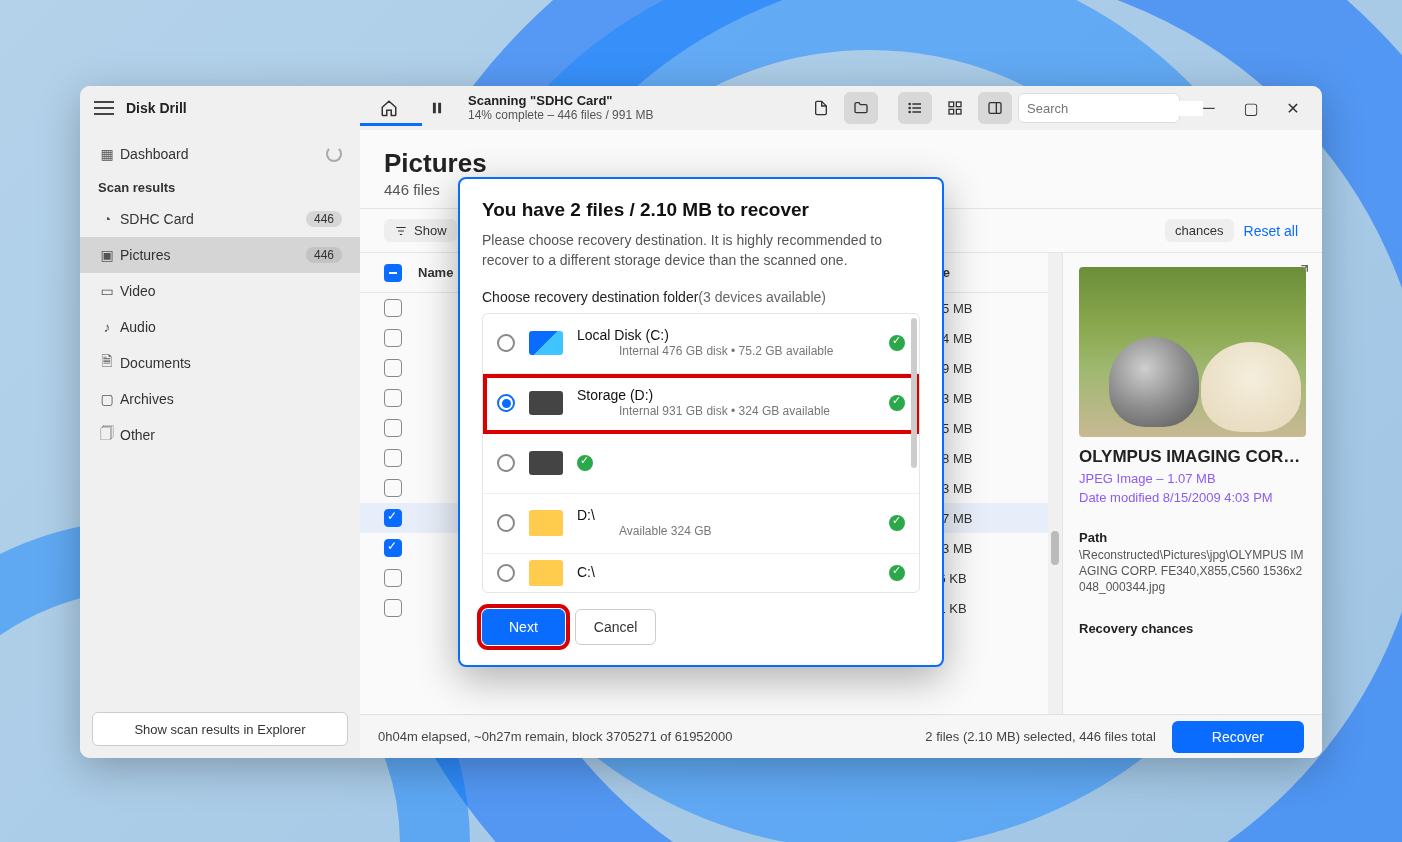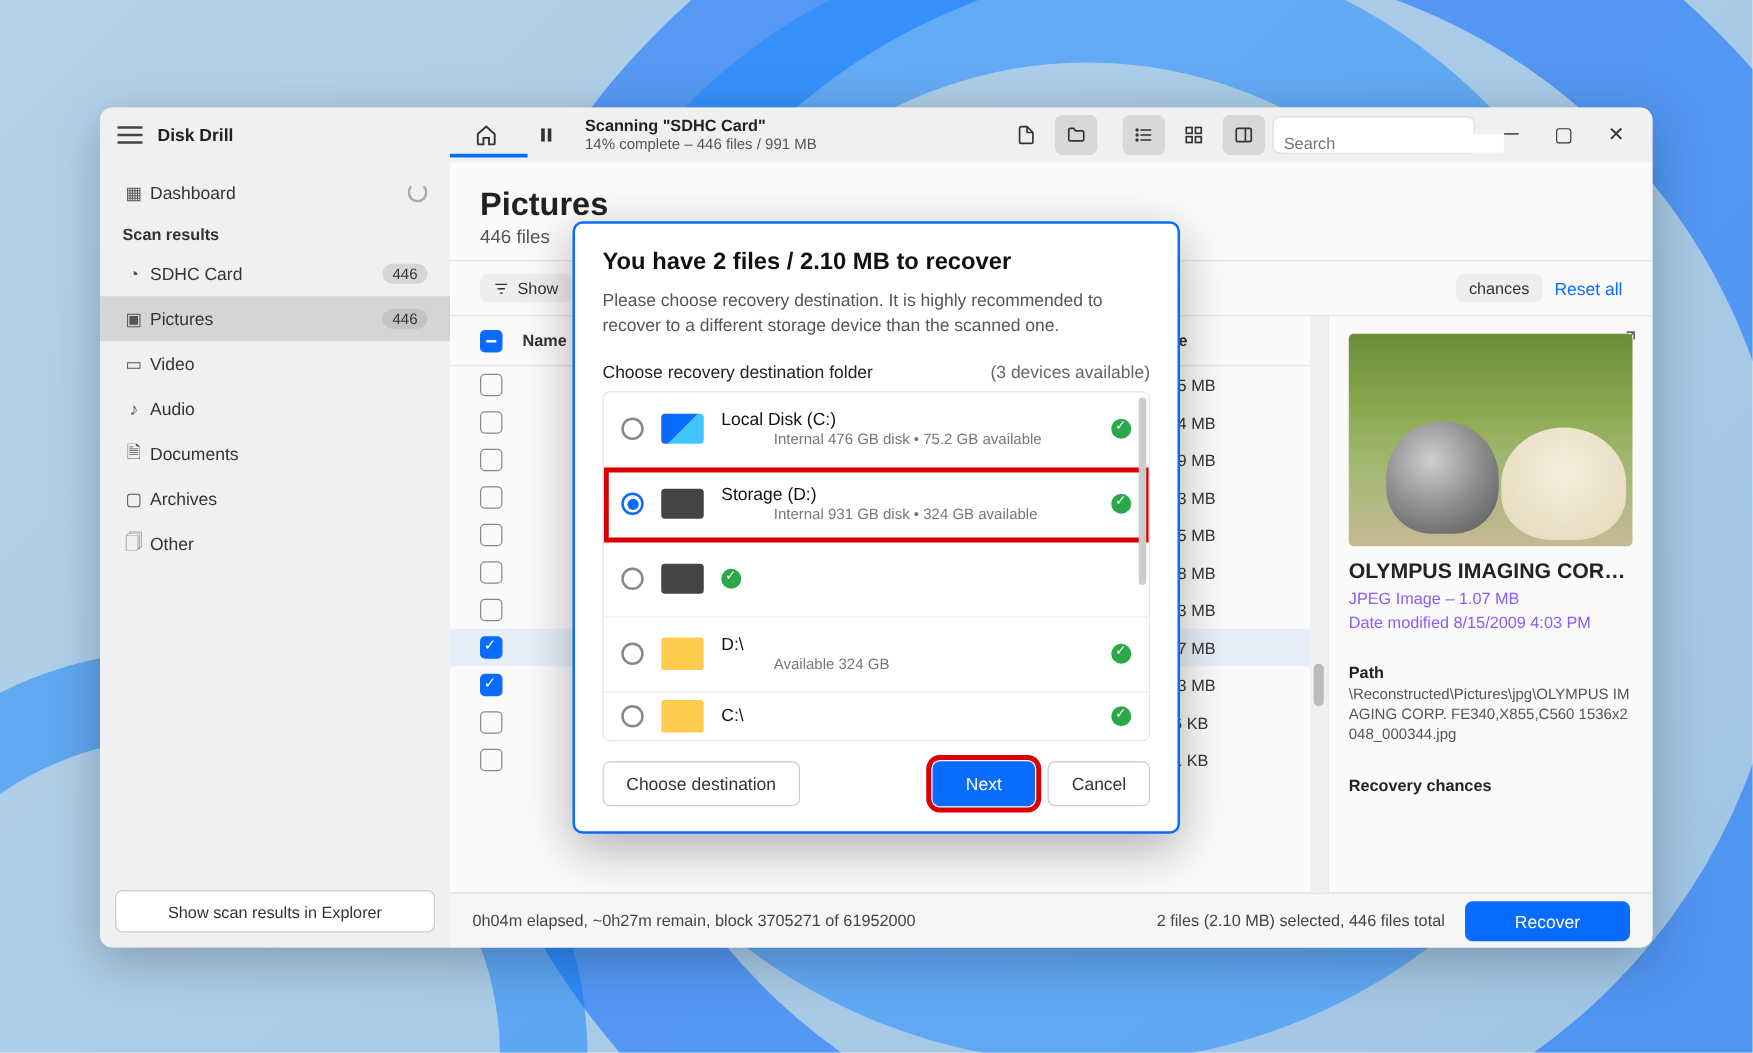--- a/index.html
+++ b/index.html
@@ -18,21 +18,21 @@
 .hamburger { width:20px; height:14px; display:flex; flex-direction:column; justify-content:space-between;}
 .hamburger span{height:2px;background:#444;}
 .app-name{font-size:14px;font-weight:600;color:#222;}
 .center-title{flex:1;display:flex;align-items:center;gap:14px;padding-left:12px;position:relative;}
 .progress-underline{position:absolute;left:0;bottom:-2px;height:3px;width:14%;background:#0a6cff;}
 .scan-text{display:flex;flex-direction:column;line-height:1.15;}
 .scan-text .ln1{font-size:13px;font-weight:600;color:#222;}
 .scan-text .ln2{font-size:12px;color:#555;}
 .ico-btn{width:34px;height:32px;border-radius:6px;display:flex;align-items:center;justify-content:center;color:#333;}
 .ico-btn.active{background:#d8d8d8;}
-.search-box{width:162px;height:30px;background:#fff;border:1px solid #ddd;border-radius:6px;display:flex;align-items:flex-end;padding:0 8px;font-size:13px;color:#888;gap:6px;}
+.search-box{width:162px;height:30px;background:#fff;border:1px solid #ddd;border-radius:6px;display:flex;align-items:center;padding:0 8px;font-size:13px;color:#888;gap:6px;}
 .search-box input{border:none;outline:none;flex:1;font-size:13px;color:#333;}
 .wincontrols{display:flex;gap:12px;margin:0 14px 0 8px;}
 .wincontrols div{width:30px;height:30px;display:flex;align-items:center;justify-content:center;color:#333;}
 .toolbar-right{display:flex;align-items:center;gap:6px;margin-right:6px;}
 
 .main-body{flex:1;display:flex;min-height:0;}
 .sidebar{width:280px;background:#f0f0f0;display:flex;flex-direction:column;padding-top:6px;}
 .side-item{display:flex;align-items:center;height:36px;padding:0 18px 0 40px;font-size:14px;color:#333;gap:10px;position:relative;}
 .side-item.dash{padding-left:40px;justify-content:space-between;}
 .side-item .ico{position:absolute;left:18px;width:18px;text-align:center;color:#555;}
@@ -86,21 +86,21 @@
 .statusbar{height:44px;border-top:1px solid #e0e0e0;display:flex;align-items:center;padding:0 18px;font-size:13px;color:#444;background:#f6f6f6;}
 .status-left{flex:1;}
 .status-mid{margin-right:16px;}
 .recover-btn{background:#0a6cff;color:#fff;border:none;height:32px;padding:0 40px;border-radius:6px;font-size:14px;}
 
 
 .modal-backdrop{position:absolute;inset:0;display:flex;align-items:center;justify-content:center;}
 .modal{width:486px;background:#fff;border:2px solid #0a6cff;border-radius:8px;box-shadow:0 12px 40px rgba(0,0,0,.3);padding:20px 22px;}
 .modal h2{font-size:19px;font-weight:600;color:#111;}
 .modal .desc{font-size:14px;color:#555;margin-top:10px;line-height:1.4;}
-.modal .sect-row{display:flex;justify-content:space-between;margin-top:18px;font-size:14px;color:#222;}
+.modal .sect-row{display:flex;justify-content:flex-start;margin-top:18px;font-size:14px;color:#222;}
 .dest-list{margin-top:8px;border:1px solid #e5e5e5;border-radius:6px;max-height:280px;overflow:hidden;position:relative;}
 .dest-scroll{position:absolute;right:2px;top:4px;width:6px;height:150px;background:#ccc;border-radius:3px;}
 .dest{display:flex;align-items:center;height:60px;padding:0 14px;gap:14px;border-bottom:1px solid #f0f0f0;}
 .dest.highlight{outline:4px solid #d80000;outline-offset:-4px;}
 .radio{width:18px;height:18px;border:2px solid #888;border-radius:50%;display:flex;align-items:center;justify-content:center;flex-shrink:0;}
 .radio.on{border-color:#0a6cff;}
 .radio.on::after{content:"";width:9px;height:9px;background:#0a6cff;border-radius:50%;}
 .drive-ico{width:34px;height:24px;background:#444;border-radius:3px;position:relative;flex-shrink:0;}
 .drive-ico.win{background:linear-gradient(135deg,#0a6cff 0 50%,#40c4ff 50% 100%);}
 .drive-ico.fold{background:#ffcc4d;border-radius:3px 3px 2px 2px;height:26px;}
@@ -414,21 +414,20 @@
           <div class="dest" style="height: 40px;">
             <div class="radio"></div>
             <div class="drive-ico fold"></div>
             <div class="dlabel">
               <div class="n">C:\</div>
             </div>
             <div class="okdot"></div>
           </div>
         </div>
       <div class="modal-foot">
-        <button class="mbtn">Choose destination</button>
         <div class="foot-right">
           <button class="mbtn primary">Next</button>
           <button class="mbtn">Cancel</button>
         </div>
       </div>
     </div>
   </div>
 
 </div>
 

